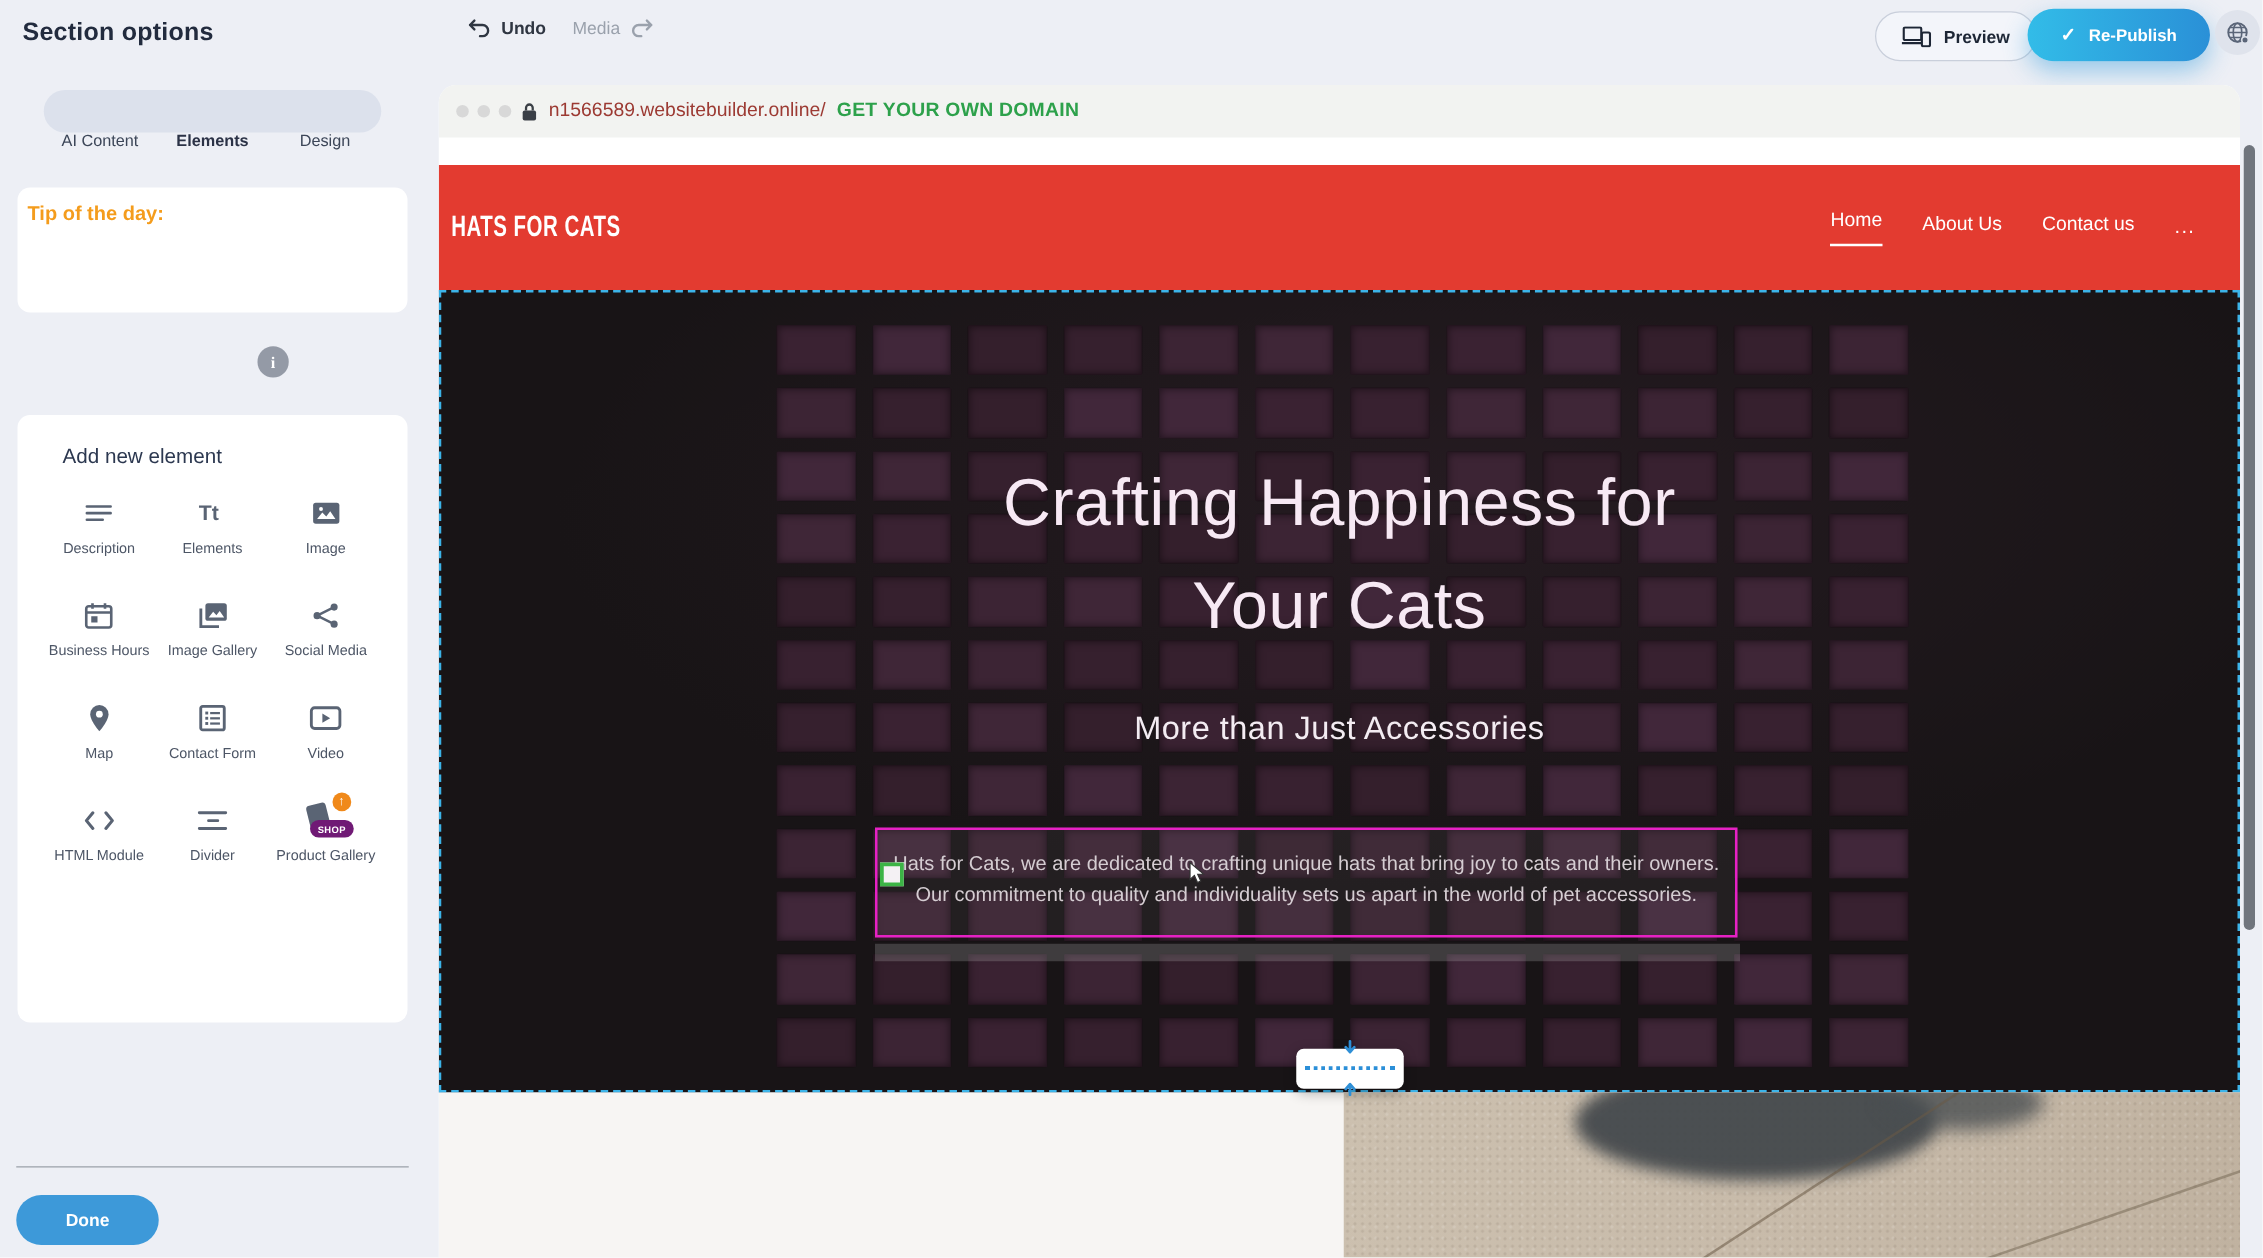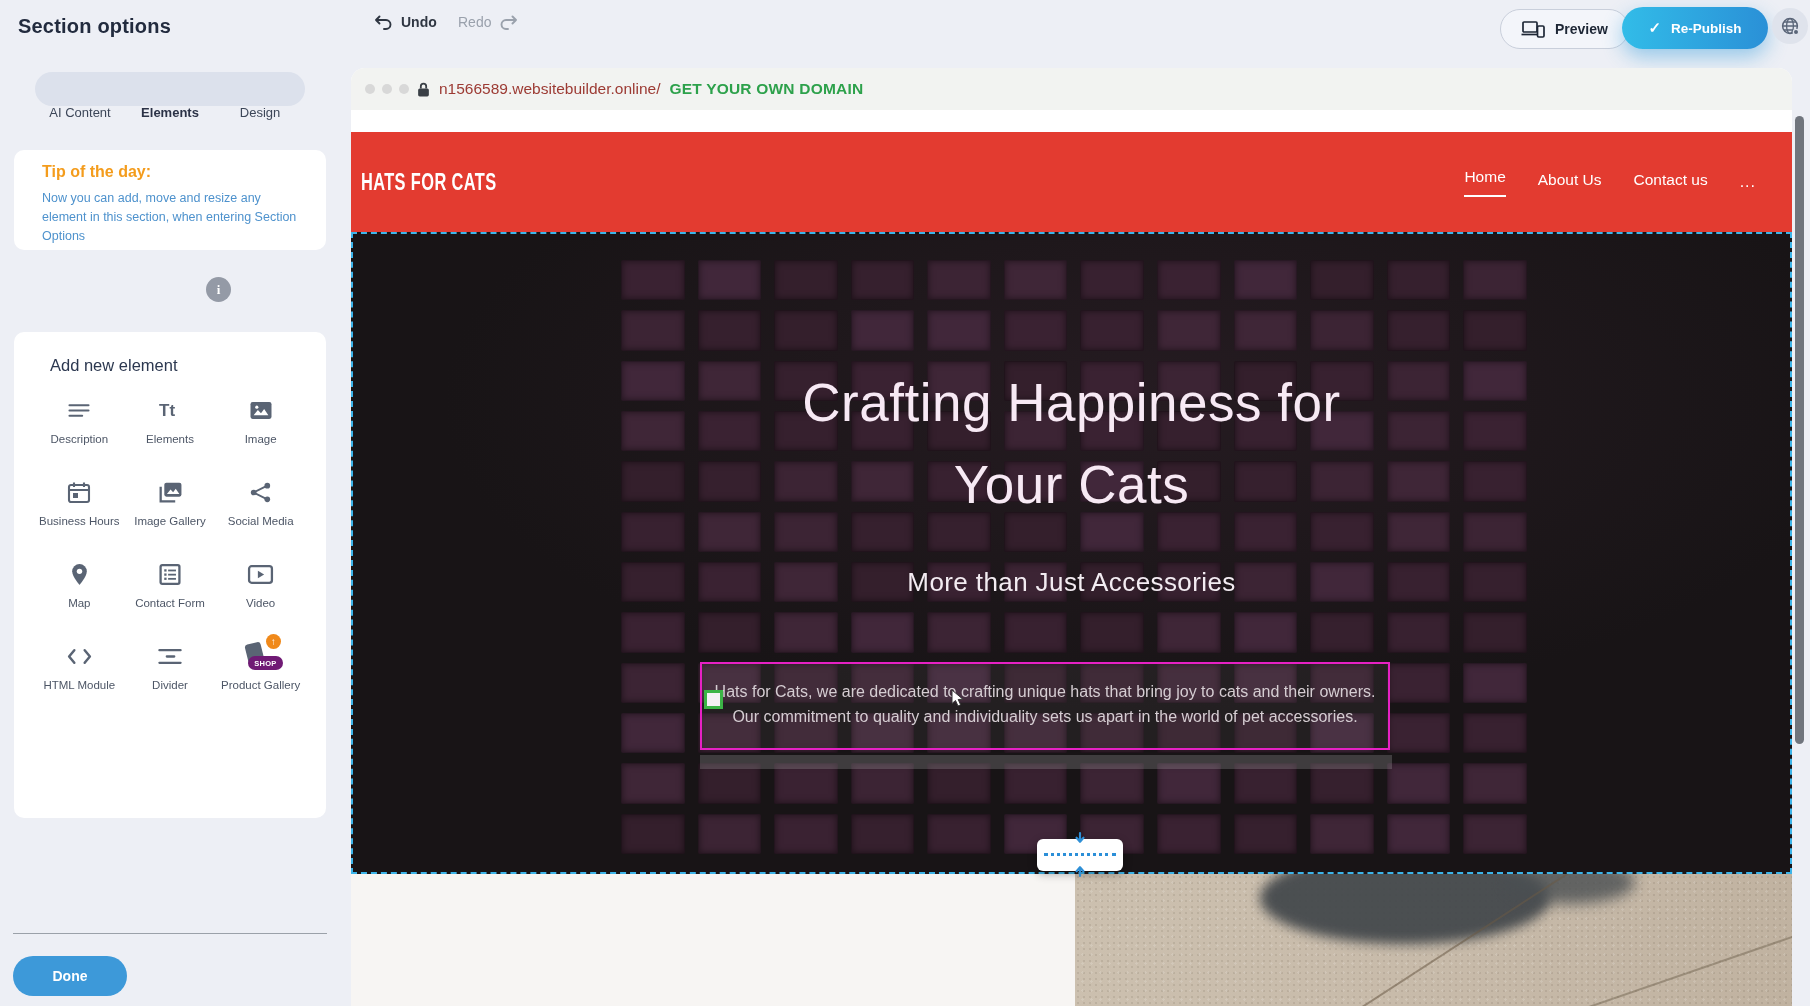--- a/index.html
+++ b/index.html
@@ -21,21 +21,21 @@
   .republish-btn .chk { font-size:15px; font-weight:bold; }
   .globe-btn { position:absolute; left:1772px; top:8px; width:36px; height:36px; border-radius:50%; border:none;
     background:#dfe3ec; display:flex; align-items:center; justify-content:center; cursor:pointer; }
 
   
   .tabs { position:absolute; left:35px; top:72px; width:270px; height:34px; border-radius:17px; background:#dce1ec;
     display:flex; align-items:stretch; }
   .tab { flex:1; display:flex; align-items:center; justify-content:center; font-size:13px; color:#3c4658; cursor:pointer; border-radius:17px;margin-top:40px; }
   .tab.active { background:#fff; font-weight:bold; color:#2b3246; box-shadow:0 1px 4px rgba(40,55,90,.18); }
   .card { position:absolute; left:14px; width:312px; background:#fff; border-radius:10px; }
-  .tip-card { top:150px; height:100px; padding:13px 28px; }
+  .tip-card { top:150px; height:100px; padding:13px 8px; }
   .tip-title { font-size:16px; font-weight:bold; color:#f49c1c; margin-bottom:8px; }
   .tip-body { font-size:12.5px; line-height:1.5; color:#4e92cd; }
   .edit-mobile-btn { position:absolute; left:14px; top:266px; width:180px; height:46px; border:none; border-radius:23px;
     background:#3187cf; color:#fff; font-size:13px; font-weight:bold; display:flex; align-items:center; justify-content:center;
     gap:12px; cursor:pointer; box-shadow:0 4px 10px rgba(49,135,207,.35); font-family:inherit; }
   .info-btn { position:absolute; left:206px; top:277px; width:25px; height:25px; border-radius:50%; border:none;
     background:#949aa6; color:#fff; font-size:13px; font-weight:bold; font-family:"Liberation Serif",serif; cursor:pointer; }
   .add-card { top:332px; height:486px; padding:24px 20px 0 20px; }
   .add-title { font-size:16.5px; color:#2c3850; font-weight:500; margin:0 0 20px 16px; }
   .el-grid { display:grid; grid-template-columns:repeat(3,1fr); grid-auto-rows:82px; }
@@ -115,21 +115,21 @@
 
   <div class="page-title">Section options</div>
 
   <button class="undo-btn">
     <svg width="20" height="16" viewBox="0 0 20 16">
         <path d="M5.5 2.5 L2 6 l3.5 3.5 M2 6 h10 a4.5 4.5 0 0 1 0 9 h-2" stroke="#2f3642" stroke-width="1.9" fill="none" stroke-linecap="round" stroke-linejoin="round"></path>
       </svg>
     <span>Undo</span>
   </button>
   <button class="redo-btn">
-    <span>Redo</span>
+    <span>Media</span>
     <svg width="20" height="16" viewBox="0 0 20 16">
         <path d="M14.5 2.5 L18 6 l-3.5 3.5 M18 6 H8 a4.5 4.5 0 0 0 0 9 h2" stroke="#9aa1ac" stroke-width="1.9" fill="none" stroke-linecap="round" stroke-linejoin="round"></path>
       </svg>
   </button>
 
   <button class="preview-btn">
     <svg width="24" height="17" viewBox="0 0 24 17">
         <rect x="2" y="1" width="14" height="10" rx="1" stroke="#1d2635" stroke-width="1.7" fill="none"></rect>
         <path d="M0.5 13.5 h16" stroke="#1d2635" stroke-width="1.7"></path>
         <rect x="16.5" y="5" width="6.5" height="11" rx="1.2" stroke="#1d2635" stroke-width="1.7" fill="#f3f5fa"></rect>
@@ -150,21 +150,20 @@
   </button>
 
   <div class="tabs">
     <div class="tab">AI Content</div>
     <div class="tab active">Elements</div>
     <div class="tab">Design</div>
   </div>
 
   <div class="card tip-card">
     <div class="tip-title">Tip of the day:</div>
-    <div class="tip-body">Now you can add, move and resize any element in this section, when entering Section Options</div>
   </div>
 
   <button class="info-btn">i</button>
 
   <div class="card add-card">
     <div class="add-title">Add new element</div>
     <div class="el-grid">
 
       <div class="el-item">
         <span class="el-icon">

